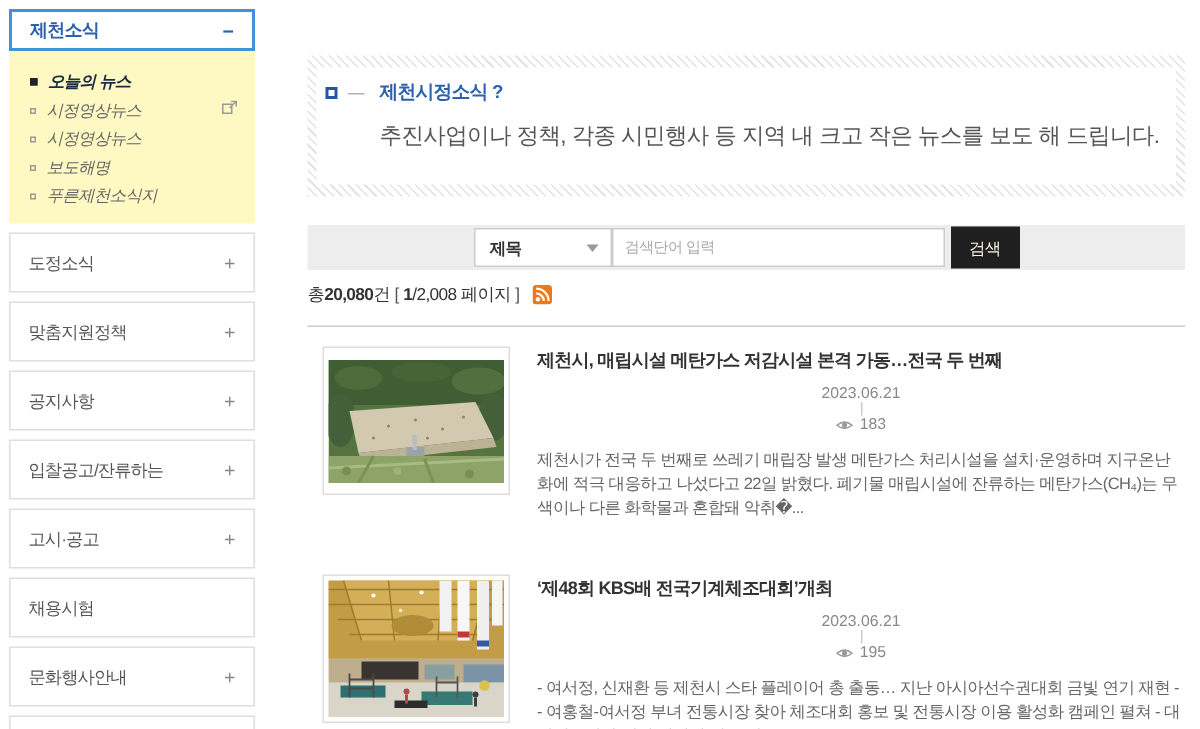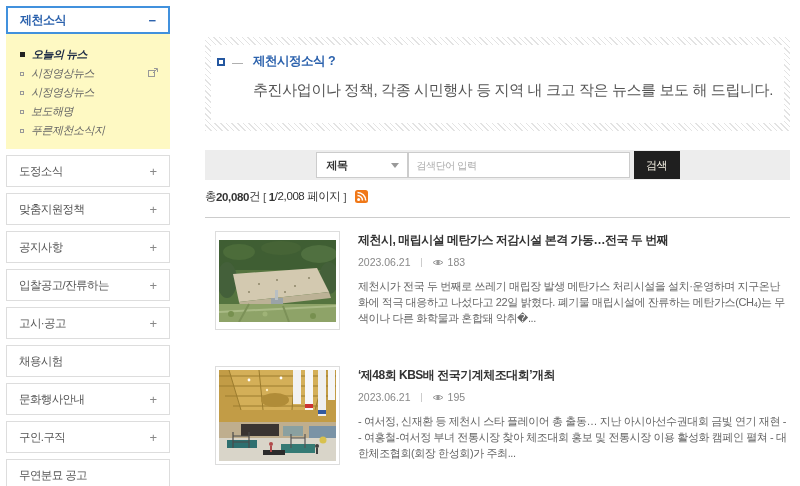--- a/index.html
+++ b/index.html
@@ -13,21 +13,21 @@
     display:flex; align-items:center; justify-content:space-between; padding:0 12px; cursor:pointer; }
   .side-active .lbl { color:#2c62ad; font-size:12px; font-weight:bold; letter-spacing:-0.5px; }
   .side-active .tgl { color:#2c62ad; font-size:13px; font-weight:bold; }
   .submenu { background:#fef9c3; padding:11px 12px 9px 14px;font-style:italic; }
   .sub-item { display:flex; align-items:center; height:19px; font-size:11px; color:#666;
     letter-spacing:-0.5px; cursor:pointer; position:relative; }
   .sub-item .bullet { width:4px; height:4px; border:1px solid #999; margin-right:7px; flex:0 0 auto; }
   .sub-item.active { color:#1d2b45; font-weight:bold; }
   .sub-item.active .bullet { width:5px; height:5px; background:#222; border-color:#222; }
   .sub-item .ext { margin-left:auto; }
-  .side-sec { border:1px solid #ddd; background:#fff; height:32px; margin-top:6px;
+  .side-sec { border:1px solid #ddd; background:#fff; height:40px; margin-top:6px;
     display:flex; align-items:center; justify-content:space-between; padding:0 12px; cursor:pointer; }
   .side-sec:first-of-type { margin-top:10px; }
   .side-sec .lbl { color:#555; font-size:11.5px; letter-spacing:-0.6px; }
   .side-sec .tgl { color:#888; font-size:13px; }
 
   
   .main { position:absolute; left:205px; top:37px; width:585px; }
 
   .intro-box { position:absolute; left:0; top:0; width:585px; height:94px;
     background:repeating-linear-gradient(45deg,#e3e3e3 0,#e3e3e3 1px,#fff 1px,#fff 4px); }
@@ -58,21 +58,21 @@
   .rss { margin-left:6px; display:inline-flex; cursor:pointer; }
 
   .list-divider { position:absolute; left:0; top:180px; width:585px; border-top:1px solid #ccc; }
 
   .news-list { position:absolute; left:0; top:194px; width:585px; }
   .news-item { display:flex; margin-bottom:36px; }
   .thumb { flex:0 0 auto; width:125px; height:99px; border:1px solid #ddd; background:#fff;
     margin-left:10px; margin-right:18px; display:flex; align-items:center; justify-content:center; cursor:pointer; }
   .news-body { flex:1 1 auto; min-width:0; padding-top:1px; }
   .news-title { font-size:12px; font-weight:bold; color:#333; letter-spacing:-0.5px; cursor:pointer; }
-  .news-meta { margin-top:7px; display:flex; align-items:center; font-size:10.5px; color:#888; }
+  .news-meta { margin-top:7px; display:flex; align-items:center; font-size:10.5px; color:#888;flex-direction:column; }
   .meta-sep { width:1px; height:9px; background:#ccc; margin:0 10px; }
   .views { display:flex; align-items:center; }
   .views svg { margin-right:4px; }
   .news-summary { margin-top:10px; font-size:11px; color:#666; line-height:16px;
     letter-spacing:-0.4px; word-break:break-all; }
 </style>
 </head>
 <body>
 
 <div class="stage">

